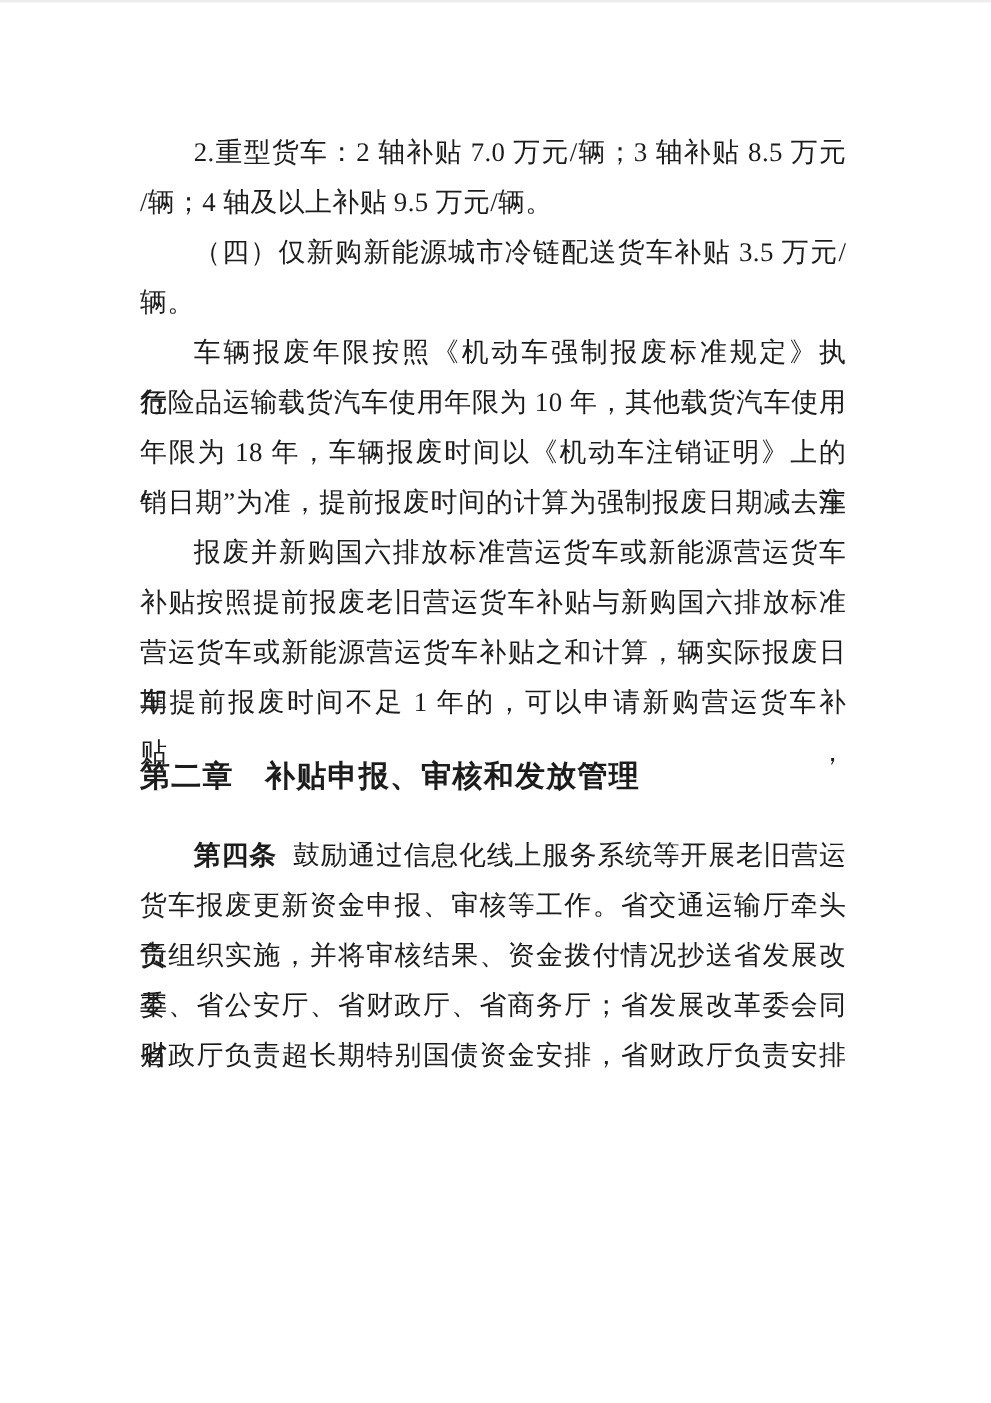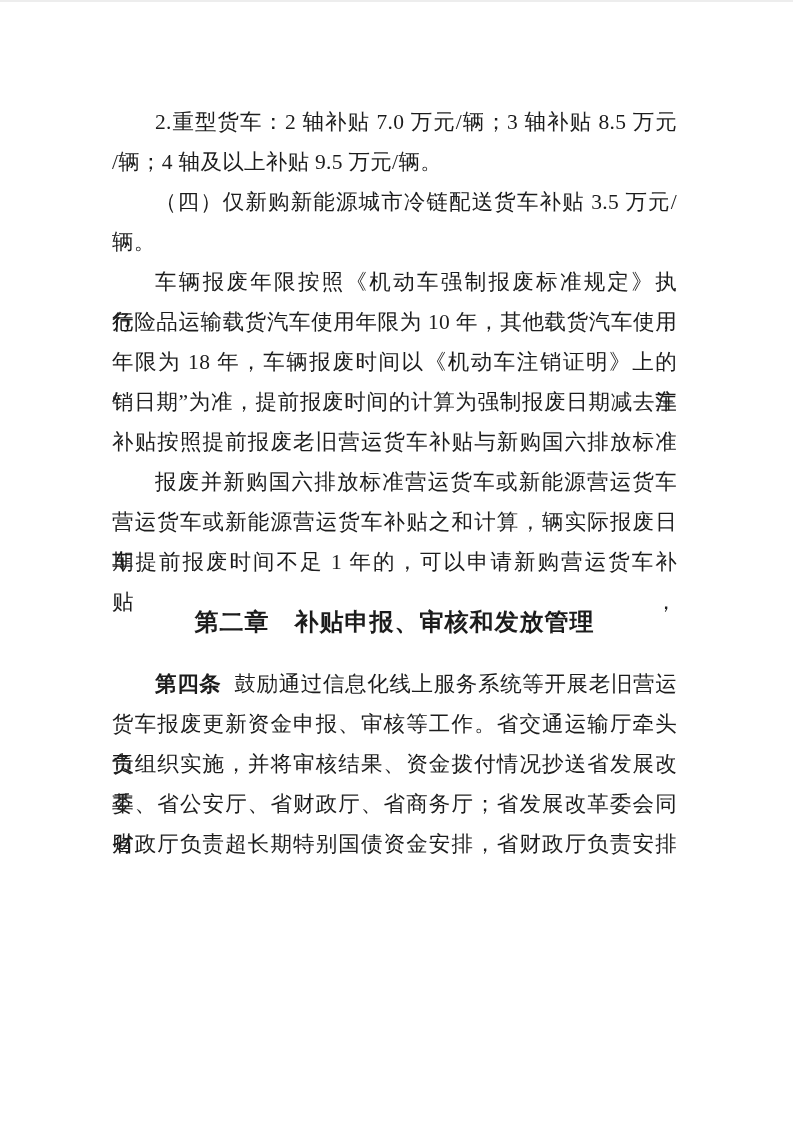--- a/index.html
+++ b/index.html
@@ -29,21 +29,21 @@
     text-align: justify;
     text-align-last: justify;
     -moz-text-align-last: justify;
   }
   .chapter-heading {
     font-family: Liberation Sans, sans-serif;
     font-weight: bold;
     font-size: 24px;
     height: 40px;
     line-height: 40px;
-    text-align: center;
+    text-align: left;
     margin: 20px 0 22px 0;
     letter-spacing: 1px;
   }
   .article-no {
     font-family: Liberation Serif, serif;
     font-weight: bold;
     margin-right: 0.6em;
   }
   .page-number {
     position: absolute;
@@ -69,22 +69,22 @@
         <div class="line fill indent">（四）仅新购新能源城市冷链配送货车补贴 3.5 万元/</div>
         <div class="line">辆。</div>
       </div>
       <div class="paragraph">
         <div class="line fill indent">车辆报废年限按照《机动车强制报废标准规定》执行，</div>
         <div class="line fill">危险品运输载货汽车使用年限为 10 年，其他载货汽车使用</div>
         <div class="line fill">年限为 18 年，车辆报废时间以《机动车注销证明》上的“注</div>
         <div class="line fill">销日期”为准，提前报废时间的计算为强制报废日期减去车</div>
       </div>
       <div class="paragraph">
+        <div class="line fill indent">报废并新购国六排放标准营运货车或新能源营运货车</div>
         <div class="line fill">补贴按照提前报废老旧营运货车补贴与新购国六排放标准</div>
-        <div class="line fill indent">报废并新购国六排放标准营运货车或新能源营运货车</div>
         <div class="line fill">营运货车或新能源营运货车补贴之和计算，辆实际报废日期</div>
         <div class="line fill">车提前报废时间不足 1 年的，可以申请新购营运货车补贴，</div>
       </div>
       <h2 class="chapter-heading">第二章　补贴申报、审核和发放管理</h2>
       <div class="paragraph">
         <div class="line fill indent"><b class="article-no">第四条</b>鼓励通过信息化线上服务系统等开展老旧营运</div>
         <div class="line fill">货车报废更新资金申报、审核等工作。省交通运输厅牵头负</div>
         <div class="line fill">责组织实施，并将审核结果、资金拨付情况抄送省发展改革</div>
         <div class="line fill">委、省公安厅、省财政厅、省商务厅；省发展改革委会同省</div>
         <div class="line fill">财政厅负责超长期特别国债资金安排，省财政厅负责安排预</div>

